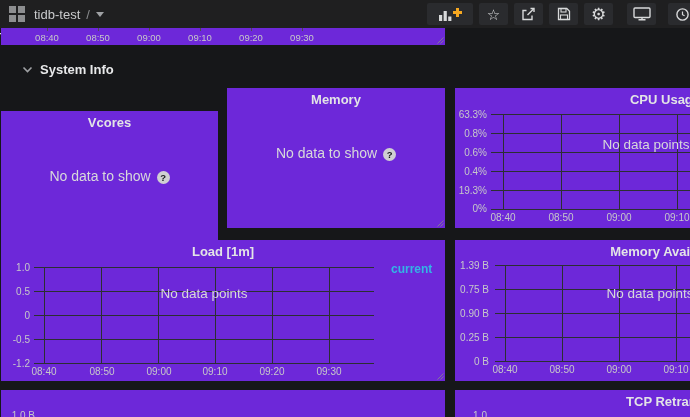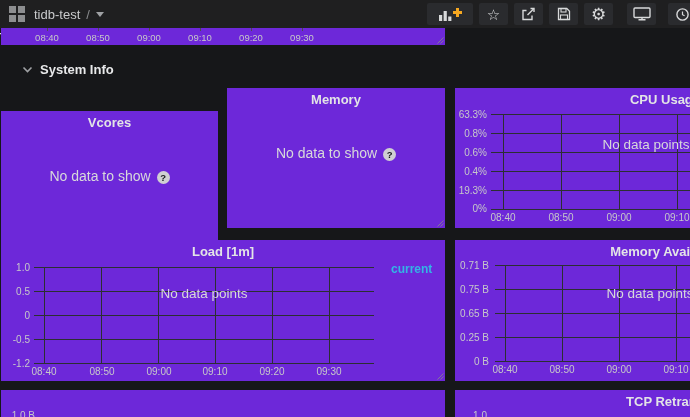--- a/index.html
+++ b/index.html
@@ -191,23 +191,23 @@
       <div class="nodata small" style="left:33px;width:340px;top:46px;">No data points</div>
       <span class="legend-cur" style="left:390px;top:22px;">current</span>
       <svg class="handle" width="7" height="7">
         <path d="M6.5 0.5 L0.5 6.5 M6.5 3.5 L3.5 6.5" stroke="#86888a" stroke-width="1"></path>
       </svg>
     </div>
 
     <div class="panel" style="left:455px;top:212px;width:420px;height:141px;">
       <div class="ptitle">Memory Available</div>
       <div class="plot" style="left:40px;top:25px;width:368px;height:97px;background-size:57px 100%,100% 24px;background-position:10px 0,0 0;"></div>
-      <span class="ylab" style="left:2px;width:32px;top:20px;">0.71 B</span>
+      <span class="ylab" style="left:2px;width:32px;top:20px;">1.39 B</span>
       <span class="ylab" style="left:2px;width:32px;top:44px;">0.75 B</span>
-      <span class="ylab" style="left:2px;width:32px;top:68px;">0.65 B</span>
+      <span class="ylab" style="left:2px;width:32px;top:68px;">0.90 B</span>
       <span class="ylab" style="left:2px;width:32px;top:92px;">0.25 B</span>
       <span class="ylab" style="left:2px;width:32px;top:116px;text-align:right;">0 B</span>
       <span class="xlab" style="left:33px;top:124px;">08:40</span>
       <span class="xlab" style="left:90px;top:124px;">08:50</span>
       <span class="xlab" style="left:147px;top:124px;">09:00</span>
       <span class="xlab" style="left:204px;top:124px;">09:10</span>
 
       <div class="nodata small" style="left:40px;width:310px;top:46px;">No data points</div>
     </div>
 

